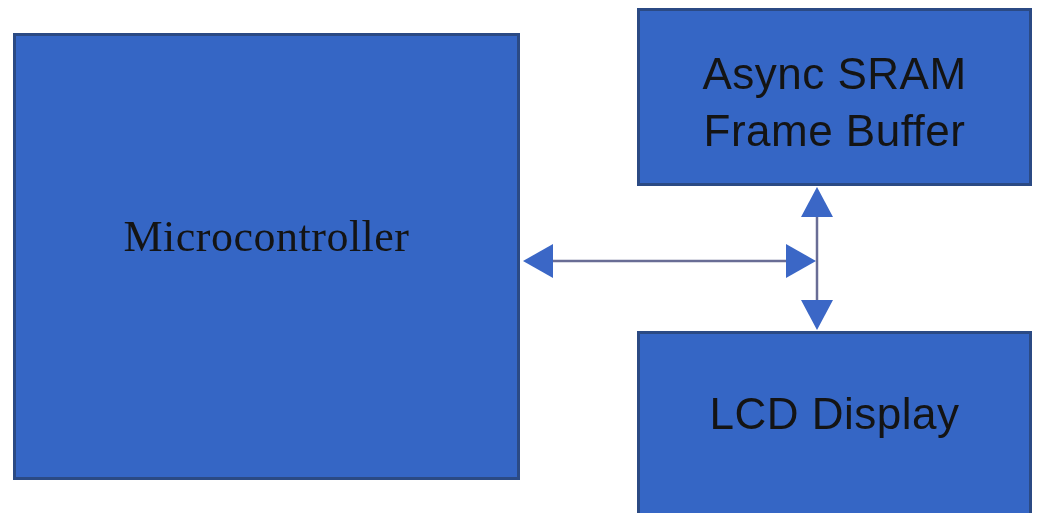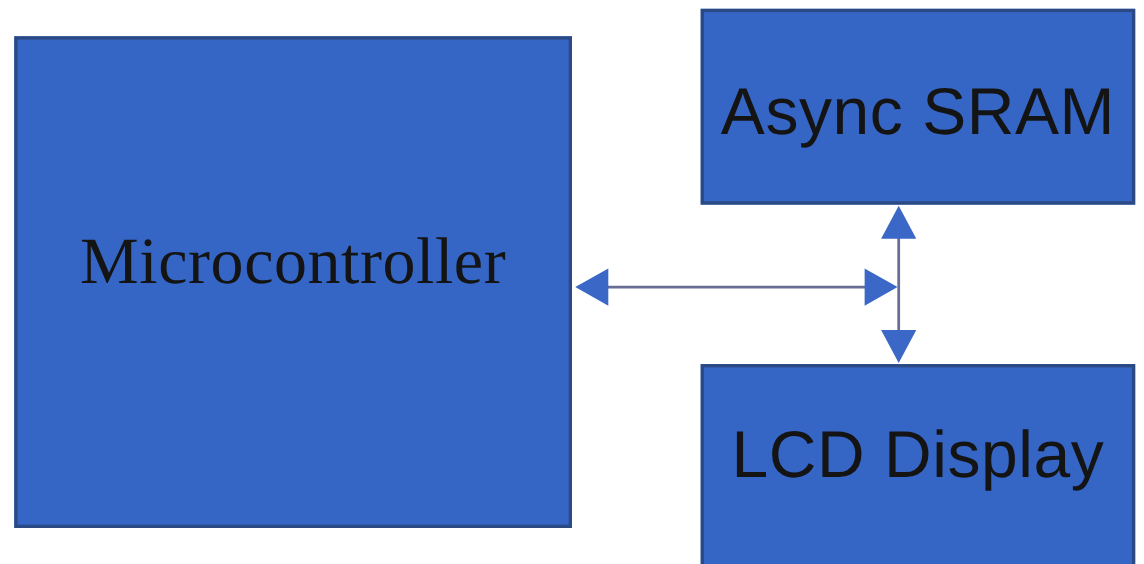--- a/index.html
+++ b/index.html
@@ -18,21 +18,21 @@
   .node {
     position: absolute;
     box-sizing: border-box;
     background: var(--node-fill, #3566c5);
     border: 3px solid var(--node-border, #2b4a84);
     display: flex;
     flex-direction: column;
     align-items: center;
     justify-content: center;
     color: var(--text-color, #141414);
-    font-size: 60px;
+    font-size: 44px;
     line-height: 1.3;
     text-align: center;
     letter-spacing: 0.5px;
   }
   #node-microcontroller {
     left: 13px; top: 33px;
     width: 507px; height: 447px;
   }
   #node-microcontroller .node-label { transform: translateY(-20px); font-family: Liberation Serif, serif; }
   #node-sram {
@@ -64,20 +64,21 @@
 
 <div id="canvas" style="--node-fill: #3566c5; --node-border: #2b4a84; --text-color: #141414; --arrow-line: #696d95; --arrow-head: #3b67c6; --bg: #ffffff;">
 
   <div class="node" id="node-microcontroller">
     <div class="node-label">Microcontroller</div>
   </div>
 
   <div class="node" id="node-sram">
     <div class="node-label">
       <div>Async SRAM</div>
+      <div>Frame Buffer</div>
     </div>
   </div>
 
   <div class="node" id="node-lcd">
     <div class="node-label">LCD Display</div>
   </div>
 
   <svg id="arrow-layer" viewBox="0 0 1040 513" xmlns="http://www.w3.org/2000/svg">
 
     <g>

